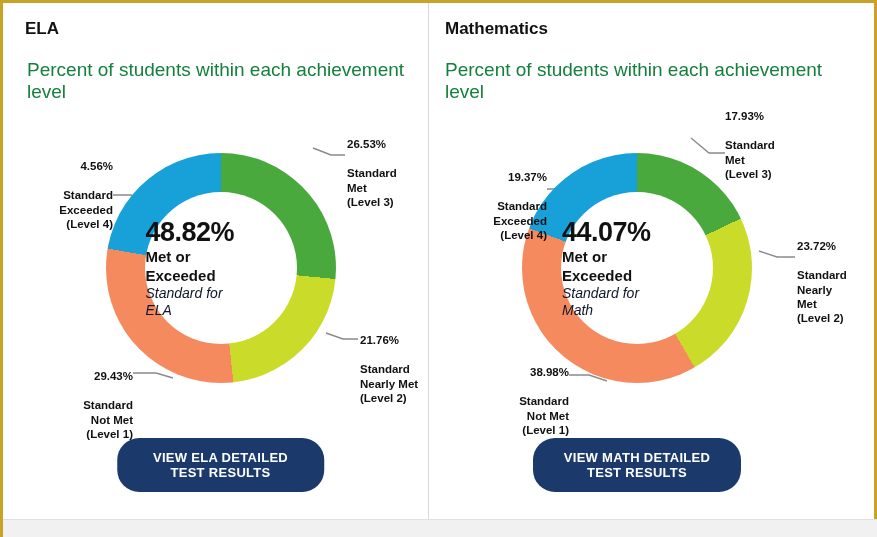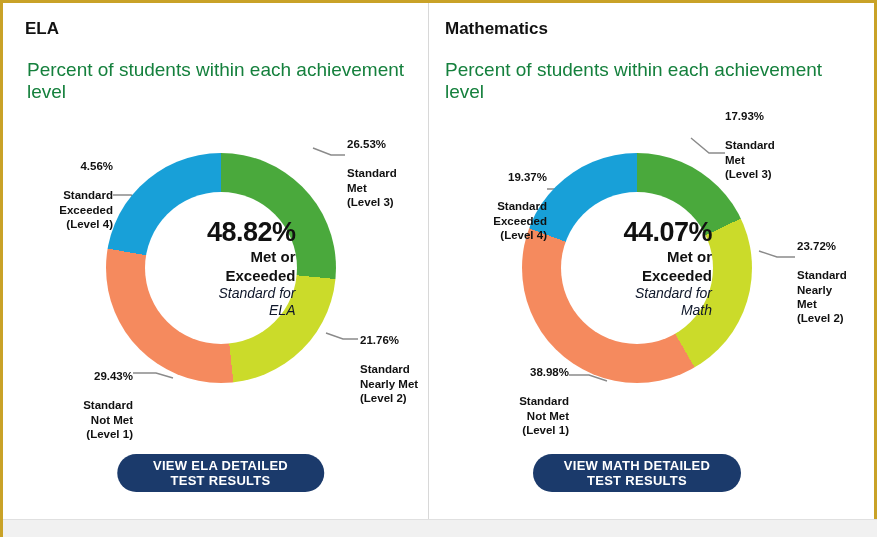--- a/index.html
+++ b/index.html
@@ -65,21 +65,21 @@
     transform:translate(-50%,-50%);
     width:152px;height:152px;
     border-radius:50%;
     background:#fff;
   }
   .center-text{
     position:absolute;
     left:50%;top:50%;
     transform:translate(-50%,-50%);
     width:150px;
-    text-align:right;
+    text-align:left;
     line-height:1.12;
   }
   .center-pct{
     font-size:27px;
     font-weight:bold;
     color:#111;
     letter-spacing:-0.5px;
   }
   .center-met{
     font-size:15px;
@@ -114,21 +114,21 @@
 
   .cta{
     position:absolute;
     bottom:28px;
     left:50%;
     transform:translateX(-50%);
     background:#1b3a6b;
     color:#fff;
     border:none;
     border-radius:22px;
-    padding:4px 26px;
+    padding:12px 26px;
     font-size:13px;
     font-weight:bold;
     letter-spacing:0.3px;
     font-family:"Liberation Sans", sans-serif;
     cursor:pointer;
   }
   .bottom-strip{
     position:absolute;
     left:0;bottom:0;
     width:877px;height:17px;

